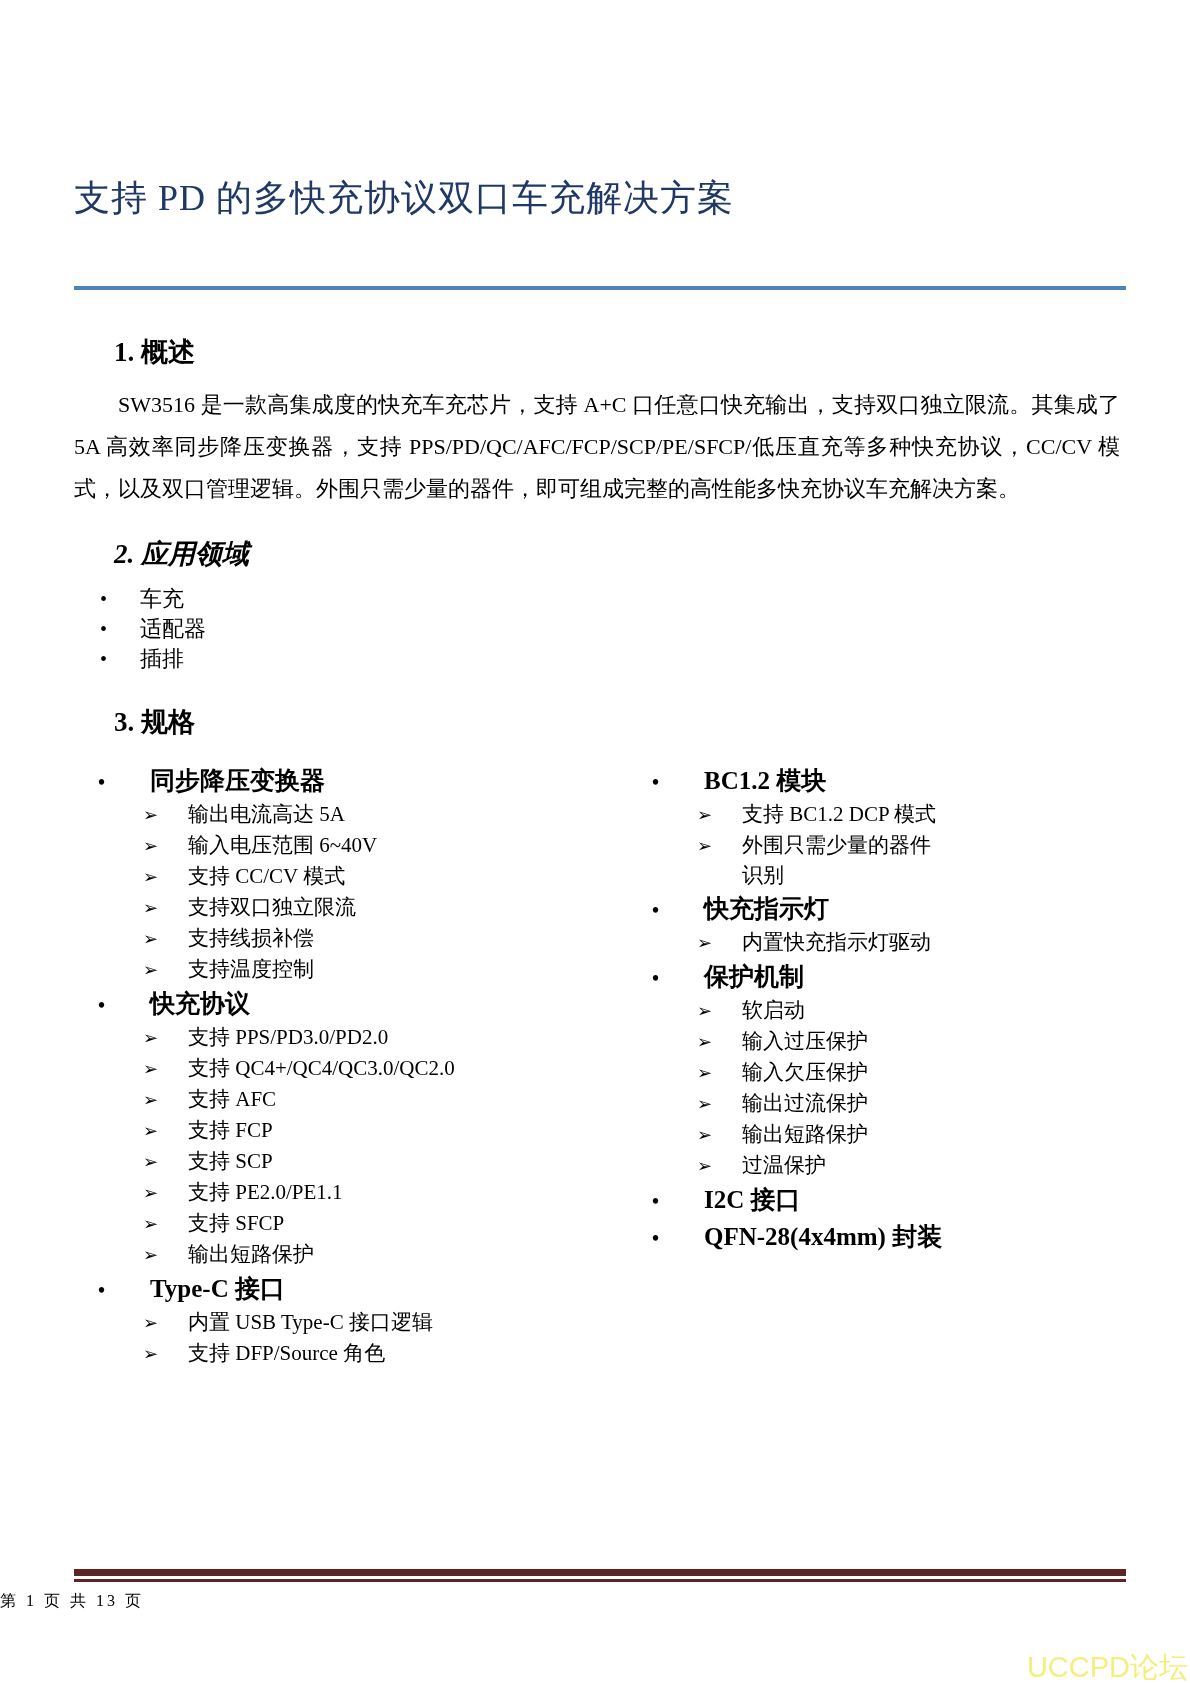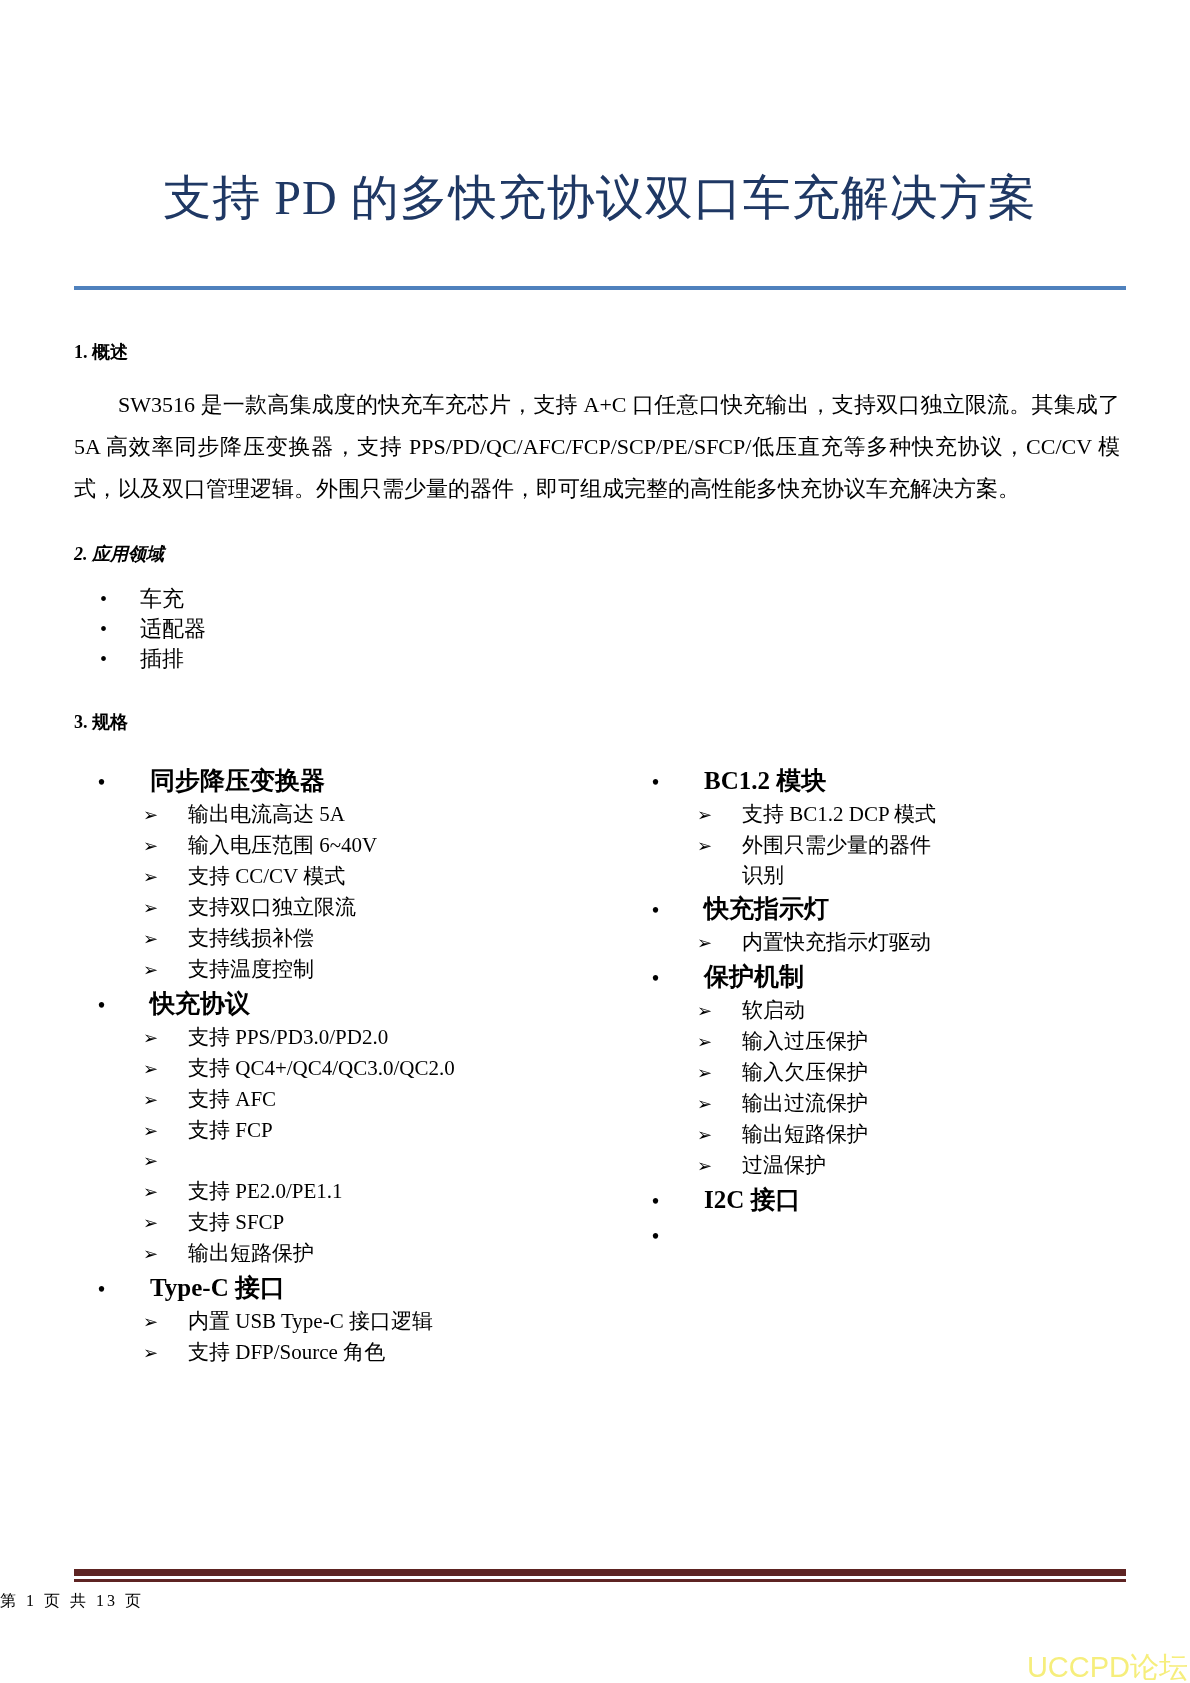--- a/index.html
+++ b/index.html
@@ -6,26 +6,26 @@
   html,body { background:#ffffff; }
   body {
     width:1190px; height:1683px; position:relative; overflow:hidden;
     font-family:"Liberation Serif","DejaVu Serif",serif; color:#000;
   }
   .page { position:absolute; inset:0; }
 
   
   .title-block { margin:170px 64px 0 74px; border-bottom:4px solid #4f81bd; padding-bottom:60px; }
   .doc-title {
-    font-size:48px; line-height:56px; text-align:center; font-weight:400;
+    font-size:36px; line-height:56px; text-align:left; font-weight:400;
     color:#1f3864; letter-spacing:1px; white-space:nowrap;
   }
 
   
-  .h-section { margin:44px 64px 0 74px; font-size:18px; line-height:36px; font-weight:bold; }
+  .h-section { margin:44px 64px 0 114px; font-size:27px; line-height:36px; font-weight:bold; }
   .h-apps   { margin-top:26px;font-style:italic; }
   .h-specs  { margin-top:30px; }
 
   
   .para {
     margin:14px 70px 0 74px; font-size:22px; line-height:42px;
     text-align:justify; text-indent:2em;
   }
 
   
@@ -144,20 +144,21 @@
           <div class="row spec-item-row">
             <span class="marker">➢</span>
             <span class="txt">支持 AFC</span>
           </div>
           <div class="row spec-item-row">
             <span class="marker">➢</span>
             <span class="txt">支持 FCP</span>
           </div>
           <div class="row spec-item-row">
             <span class="marker">➢</span>
+            <span class="txt">支持 SCP</span>
           </div>
           <div class="row spec-item-row">
             <span class="marker">➢</span>
             <span class="txt">支持 PE2.0/PE1.1</span>
           </div>
           <div class="row spec-item-row">
             <span class="marker">➢</span>
             <span class="txt">支持 SFCP</span>
           </div>
           <div class="row spec-item-row">
@@ -238,20 +239,21 @@
         </div>
         <div class="group">
           <div class="row group-title-row">
             <span class="marker">•</span>
             <span class="txt">I2C 接口</span>
           </div>
         </div>
         <div class="group">
           <div class="row group-title-row">
             <span class="marker">•</span>
+            <span class="txt">QFN-28(4x4mm) 封装</span>
           </div>
         </div>
       </div>
   </div>
 
   <div class="footer-rule-thick"></div>
   <div class="footer-rule-thin"></div>
   <div class="footer-text">第 1 页 共 13 页</div>
 
   <div class="watermark">UCCPD论坛</div>

